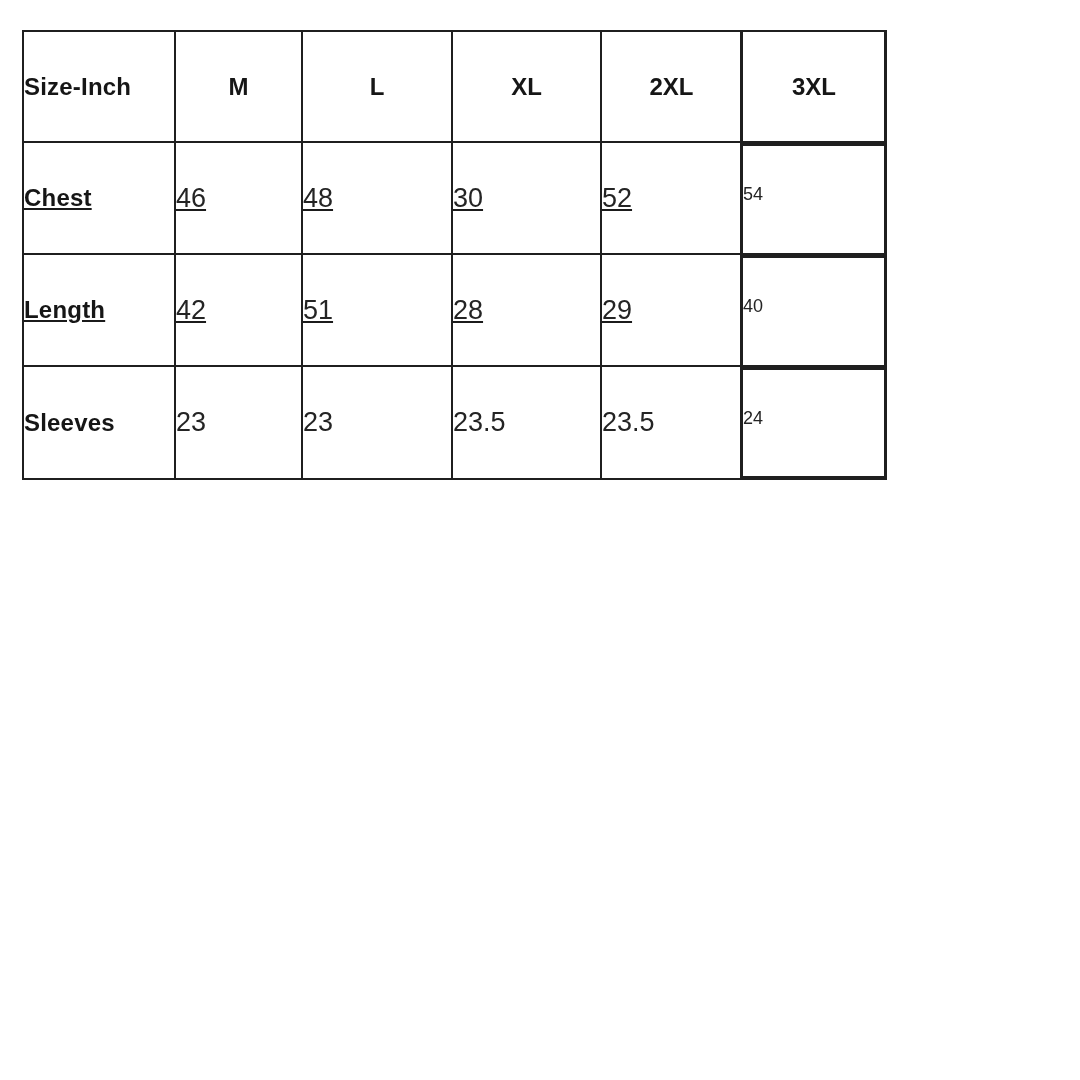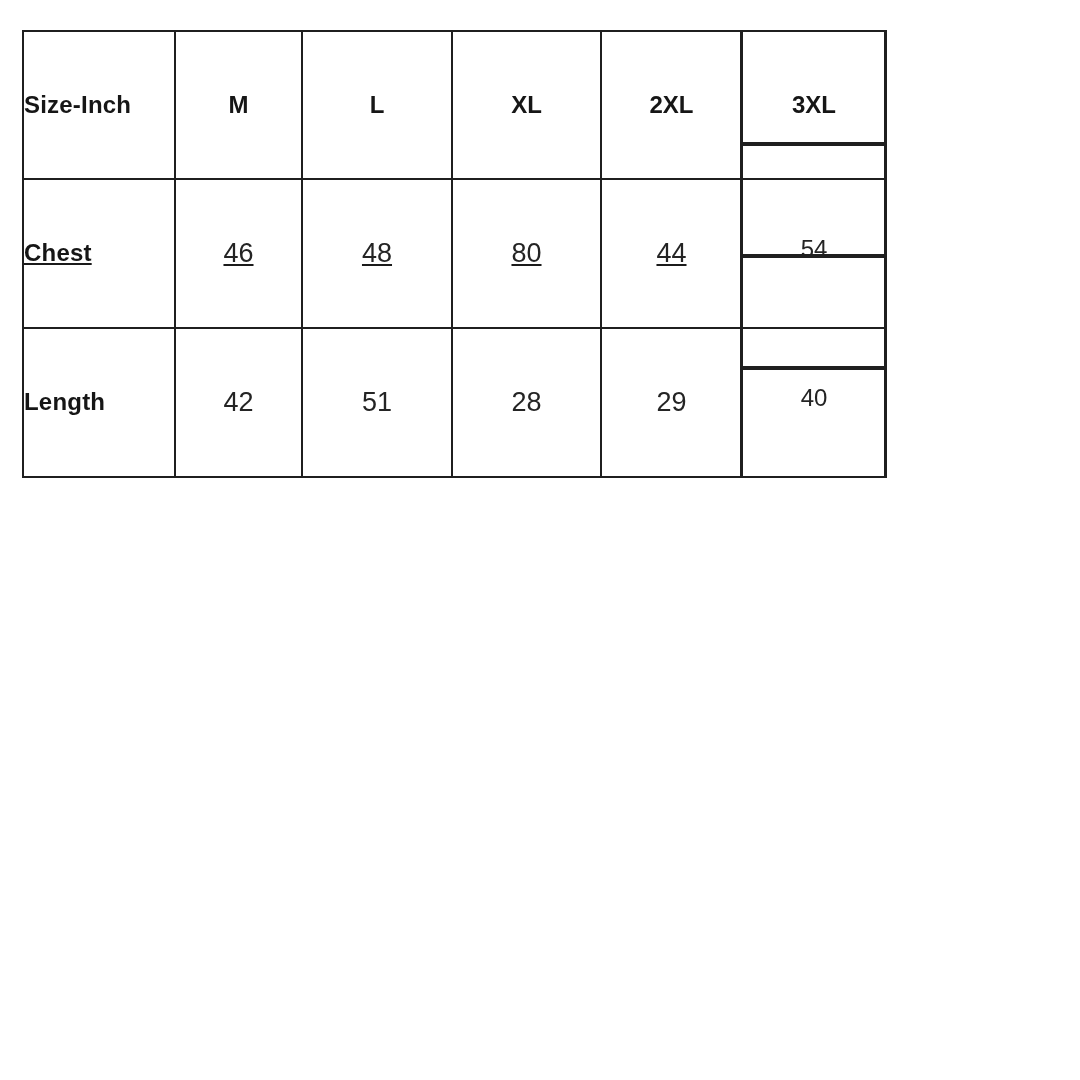--- a/index.html
+++ b/index.html
@@ -35,45 +35,45 @@
   }
   table.size-chart th,
   table.size-chart td {
     border: 2px solid #1f1f1f;
     background: #ffffff;
     padding: 0;
     overflow: hidden;
   }
   tr.r-header { height: 111px; }
   tr.r-data0  { height: 112px; text-decoration: underline; }
-  tr.r-data1  { height: 112px; }
+  tr.r-data1  { height: 112px; text-decoration: underline; }
   tr.r-data2  { height: 113px; }
 
   th.cell-label {
     text-align: left;
     padding-left: 12px;
     font-size: 24px;
     font-weight: 700;
     color: #161616;
     letter-spacing: 0.2px;
   }
   th.cell-colhead {
     text-align: center;
     font-size: 24px;
     font-weight: 700;
     color: #161616;
   }
   td.cell-value {
-    text-align: center;
+    text-align: left;
     font-size: 27px;
     font-weight: 400;
     color: #242424;
   }
   td.cell-value.col-3xl {
-    font-size: 24px;
+    font-size: 18px;
   }
   td.cell-value.col-3xl .shift {
     display: inline-block;
     transform: translateY(-4px);
   }
   
   .overlay-box {
     position: absolute;
     left: 718px;
     width: 146px;
@@ -107,31 +107,39 @@
           <th class="cell-colhead">M</th>
           <th class="cell-colhead">L</th>
           <th class="cell-colhead">XL</th>
           <th class="cell-colhead">2XL</th>
           <th class="cell-colhead">3XL</th>
         </tr>
         <tr class="r-data0">
           <th class="cell-label">Chest</th>
           <td class="cell-value">46</td>
           <td class="cell-value">48</td>
-          <td class="cell-value">80</td>
-          <td class="cell-value">44</td>
+          <td class="cell-value">30</td>
+          <td class="cell-value">52</td>
           <td class="cell-value col-3xl"><span class="shift">54</span></td>
         </tr>
         <tr class="r-data1">
           <th class="cell-label">Length</th>
           <td class="cell-value">42</td>
           <td class="cell-value">51</td>
           <td class="cell-value">28</td>
           <td class="cell-value">29</td>
           <td class="cell-value col-3xl"><span class="shift">40</span></td>
+        </tr>
+        <tr class="r-data2">
+          <th class="cell-label">Sleeves</th>
+          <td class="cell-value">23</td>
+          <td class="cell-value">23</td>
+          <td class="cell-value">23.5</td>
+          <td class="cell-value">23.5</td>
+          <td class="cell-value col-3xl"><span class="shift">24</span></td>
         </tr>
       </tbody>
     </table>
 
     <div class="overlay-box b0"></div>
     <div class="overlay-box b1"></div>
     <div class="overlay-box b2"></div>
     <div class="overlay-box b3"></div>
   </div>
 </div>

